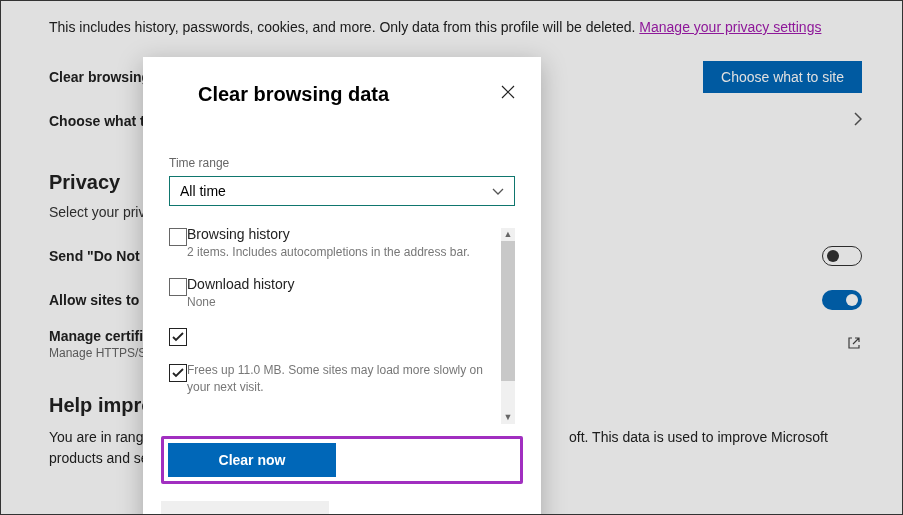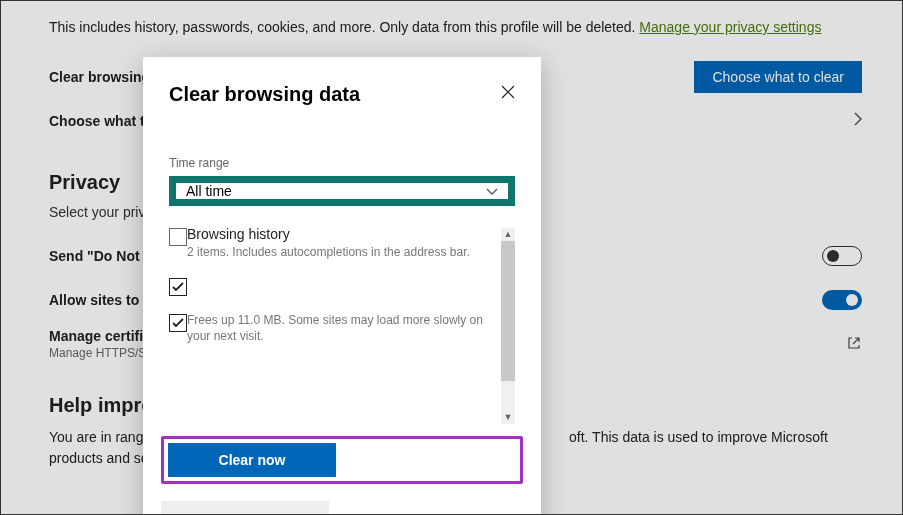--- a/index.html
+++ b/index.html
@@ -1,42 +1,42 @@
 <!DOCTYPE html>
 <html><head>
   <meta charset="utf-8">
   <style>
     * { box-sizing: border-box; margin: 0; padding: 0; font-family: "Segoe UI", Arial, sans-serif; }
     body { width: 903px; height: 515px; background: #fff; position: relative; overflow: hidden; border: 1px solid #333; }
     .overlay { position: absolute; inset: 0; background: rgba(0,0,0,0.12); pointer-events: none; z-index: 5; }
     .page { padding: 18px 40px 0 48px; font-size: 14px; color: #222; }
     .intro { margin-bottom: 22px; }
-    .intro a, .link { color: #4d7c0f; text-decoration: underline; }
+    .intro a, .link { color: #a21caf; text-decoration: underline; }
     .row { display: flex; justify-content: space-between; align-items: center; min-height: 40px; margin-bottom: 4px; }
     .row-label { font-weight: 600; }
     .choose-btn { background: #0067b8; color: #fff; border: none; padding: 8px 18px; font-size: 14px; cursor: pointer; }
     .chev { font-size: 16px; color: #555; }
     .section-h { font-size: 20px; font-weight: 600; margin-top: 30px; margin-bottom: 10px; }
     .section-sub { color: #333; margin-bottom: 16px; }
     .toggle { width: 40px; height: 20px; border-radius: 10px; position: relative; }
     .toggle.off { border: 1px solid #333; background: #fff; }
     .toggle.off::after { content:""; width:12px; height:12px; background:#333; border-radius:50%; position:absolute; top:3px; left:4px; }
     .toggle.on { background:#0067b8; }
     .toggle.on::after { content:""; width:12px; height:12px; background:#fff; border-radius:50%; position:absolute; top:4px; right:4px; }
     .sublabel { color:#666; font-size:12px; margin-top:2px; }
     .ext { width:16px; height:16px; }
 
     
     .dialog { position: absolute; top: 56px; left: 142px; width: 398px; background: #fff; box-shadow: 0 6px 24px rgba(0,0,0,0.25); z-index: 10; padding: 0 0 20px 0; }
-    .dlg-head { display:flex; justify-content:space-between; align-items:flex-start; padding: 26px 26px 10px 26px; }
+    .dlg-head { display:flex; justify-content:space-between; align-items:flex-start; padding: 26px 26px 10px 26px; margin-left: 29px; }
     .dlg-title { font-size: 20px; font-weight: 600; }
     .close-x { cursor:pointer; padding-top: 2px; }
     .dlg-body { padding: 0 26px; margin-top: 40px; }
     .field-label { color:#666; font-size:12px; margin-bottom: 6px; margin-top: 6px;}
-    .select { width: 100%; height: 30px; border:7px solid #0f766e; display:flex; align-items:center; justify-content:space-between; padding: 0 10px; font-size:14px; cursor:pointer; margin-bottom: 20px; }
+    .select { width: 100%; height: 30px; border:1px solid #0f766e; display:flex; align-items:center; justify-content:space-between; padding: 0 10px; font-size:14px; cursor:pointer; margin-bottom: 20px; }
     .chev-down { }
     .opts-wrap { position: relative; height: 200px; overflow: hidden; }
     .opts { padding-right: 14px; }
     .opt { display:flex; margin-bottom: 16px; }
     .cb { width:18px; height:18px; border:1px solid #666; flex-shrink:0; display:flex; align-items:center; justify-content:center; margin-top:2px; }
     .cb.checked { border-color:#222; }
     .cb.checked svg { display:block; }
     .cb svg { display:none; }
     .opt-title { font-size:14px; color:#222; margin-bottom: 2px; }
     .opt-desc { font-size:12px; color:#777; line-height:1.35; }
@@ -51,21 +51,21 @@
 </head>
 <body>
 
 <div class="page">
   <div class="intro">
     <span>This includes history, passwords, cookies, and more. Only data from this profile will be deleted. </span><a href="#" class="link">Manage your privacy settings</a>
   </div>
 
   <div class="row">
     <span class="row-label">Clear browsing</span>
-    <button class="choose-btn">Choose what to clear</button>
+    <button class="choose-btn">Choose what to site</button>
   </div>
 
   <div class="row">
     <span class="row-label">Choose what to</span>
     <span class="chev">
       <svg width="8" height="14" viewBox="0 0 8 14">
           <path d="M1 1 L7 7 L1 13" stroke="#555" stroke-width="1.5" fill="none"></path>
         </svg>
     </span>
   </div>
@@ -128,20 +128,27 @@
     <div class="opts-wrap">
       <div class="opts">
         <div class="opt">
           <div class="cb"></div>
           <div>
             <div class="opt-title">Browsing history</div>
             <div class="opt-desc">2 items. Includes autocompletions in the address bar.</div>
           </div>
         </div>
         <div class="opt">
+          <div class="cb"></div>
+          <div>
+            <div class="opt-title">Download history</div>
+            <div class="opt-desc">None</div>
+          </div>
+        </div>
+        <div class="opt">
           <div class="cb checked">
               <svg width="12" height="10" viewBox="0 0 12 10">
                 <path d="M1 5 L4 8 L11 1" stroke="#222" stroke-width="1.8" fill="none"></path>
               </svg>
             </div>
         </div>
         <div class="opt">
           <div class="cb checked">
               <svg width="12" height="10" viewBox="0 0 12 10">
                 <path d="M1 5 L4 8 L11 1" stroke="#222" stroke-width="1.8" fill="none"></path>

